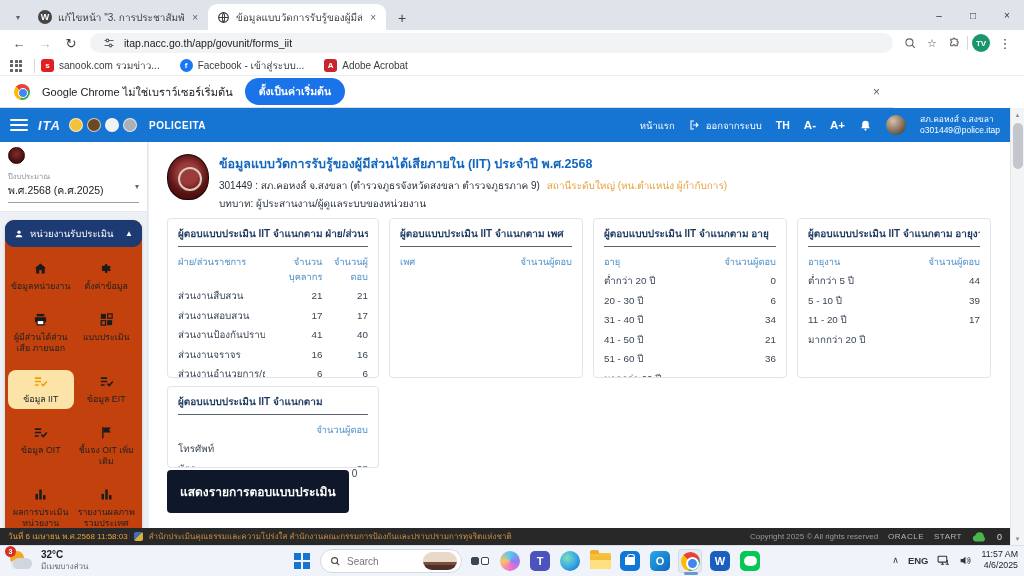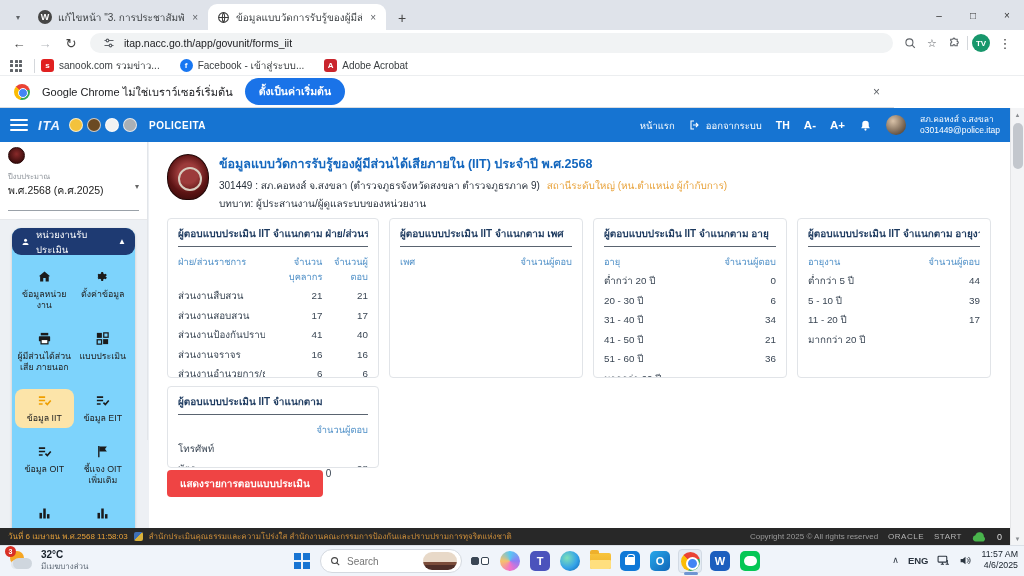--- a/index.html
+++ b/index.html
@@ -60,23 +60,23 @@
   .userblock{font-size:8.5px;line-height:1.25}
 
   
   .content{position:absolute;left:0;top:142px;width:1010px;height:386px;background:#edf0f4}
 
   
   .sidebar{position:absolute;left:0;top:0;width:148px;height:298px;background:#edf0f4;border-right:1px solid #e2e5e9}
   .sidetop{background:#fff;padding:5px 8px 8px;border-bottom:1px solid #e6e8eb}
   .slogo{width:17px;height:17px;border-radius:50%;background:radial-gradient(circle at 50% 40%,#8a2a2a,#3c0d0d 75%);border:1px solid #2a0808;margin-bottom:6px}
   .ylabel{font-size:7.5px;color:#8a9097}
-  .yrow{display:flex;justify-content:space-between;border-bottom:1px solid #9aa1a8;padding-bottom:11px;font-size:10.5px;color:#222}
+  .yrow{display:flex;justify-content:space-between;border-bottom:1px solid #9aa1a8;padding-bottom:3px;font-size:10.5px;color:#222}
   .caret{color:#666;font-size:8px}
-  .navcard{margin:8px 12px 0;background:#7dd3fc;border-radius:9px;box-shadow:0 1px 3px rgba(0,0,0,.18);padding-bottom:8px}
+  .navcard{margin:8px 5px 0;background:#c2410c;border-radius:9px;box-shadow:0 1px 3px rgba(0,0,0,.18);padding-bottom:8px}
   .navhead{background:#1e3a72;color:#fff;border-radius:9px;height:27px;display:flex;align-items:center;padding:0 9px;gap:6px;font-size:9.5px}
   .navhead .chev{margin-left:auto;font-size:8px}
   .navgrid{display:grid;grid-template-columns:1fr 1fr;padding:10px 3px 0;row-gap:12px}
   .nitem{display:flex;flex-direction:column;align-items:center;text-align:center;gap:4px;padding:4px 2px;border-radius:8px}
   .nitem .nicon{color:#1b1b1b;height:16px}
   .nitem .nlabel{font-size:8.8px;color:#222;line-height:1.25}
   .nitem.active{background:#fce4a9}
   .nitem.active .nicon{color:#ef9f00}
   .userbar{margin:10px 5px 0;background:#1e3a72;color:#fff;border-radius:9px;height:27px;display:flex;align-items:center;padding:0 9px;gap:6px;font-size:9.5px}
   .userbar .chev{margin-left:auto;font-size:8px}
@@ -97,21 +97,21 @@
   .ttitle{font-size:10px;font-weight:bold;color:#1d3a5f;padding-bottom:5px;border-bottom:1.5px solid #5a6470;white-space:nowrap;overflow:hidden}
   .thead{display:flex;color:#4e8fc7;font-size:9.3px;margin:7px 0 2px}
   .trow{display:flex;font-size:9.8px;color:#3a4654;line-height:19.5px}
   .cols3 .tcell:nth-child(1){flex:1 1 46%;white-space:nowrap;overflow:hidden}
   .cols3 .tcell:nth-child(2){flex:0 0 30%;text-align:right}
   .cols3 .tcell:nth-child(3){flex:0 0 24%;text-align:right}
   .cols2 .tcell:nth-child(1){flex:1 1 55%;white-space:nowrap}
   .cols2 .tcell:nth-child(2){flex:0 0 45%;text-align:right}
   .card5{position:absolute;left:18px;top:244px;height:82px}
   .btnrow{position:absolute;left:18px;top:328px;display:flex;align-items:flex-start;gap:3px}
-  .purplebtn{background:#ef4444;color:#fff;font-size:10px;font-weight:bold;padding:6px 13px;border-radius:4px;border:none}
+  .purplebtn{background:#0f172a;color:#fff;font-size:12px;font-weight:bold;padding:12px 13px;border-radius:4px;border:none}
   .btnsuffix{font-size:10px;color:#3a4654;margin-top:-2px}
 
   
   .sitefooter{position:absolute;left:0;top:528px;width:1010px;height:17px;background:#282828;display:flex;align-items:center;padding:0 8px;gap:6px}
   .sf-date{font-size:8px;color:#e8a23a}
   .sf-flag{width:9px;height:9px;border-radius:2px;background:linear-gradient(135deg,#3f6fb5 50%,#d8b13c 50%)}
   .sf-org{font-size:8px;color:#cf8f3a;white-space:nowrap;overflow:hidden}
   .sf-right{margin-left:auto;display:flex;align-items:center;gap:10px}
   .sf-copy{font-size:8px;color:#9a9a9a}
   .sf-or{font-size:8px;color:#b5b5b5;letter-spacing:.5px}

